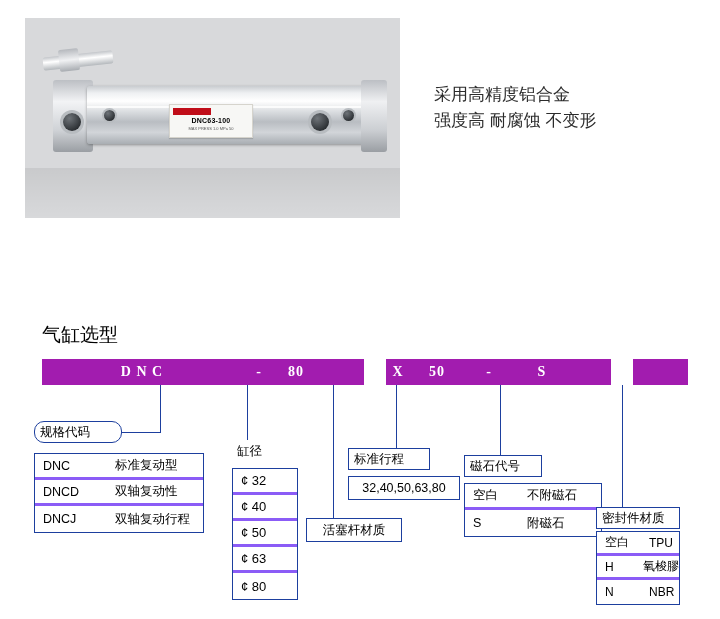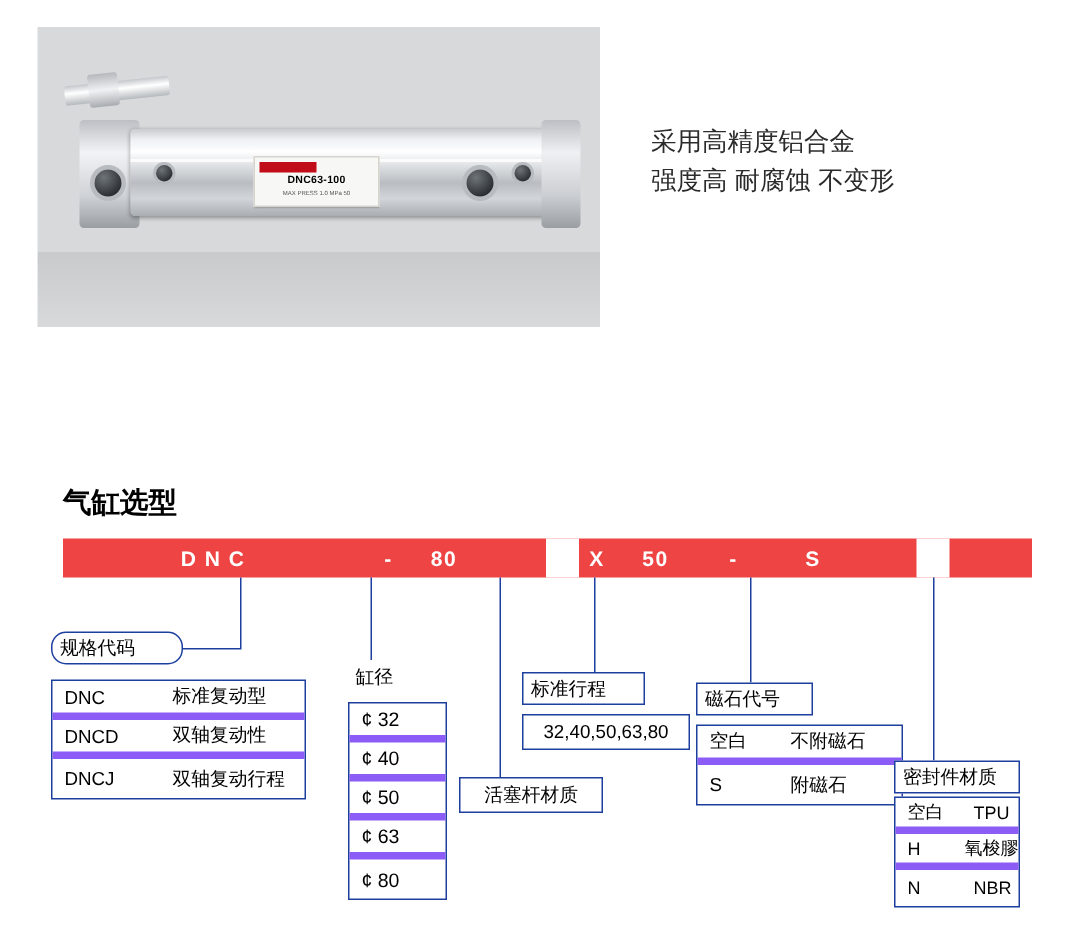--- a/index.html
+++ b/index.html
@@ -93,27 +93,28 @@
     white-space:nowrap;
   }
   #headline .h2 {
     margin-top:16px; font-size:17px; color:#2b2b2b; line-height:1.5;
     white-space:nowrap;
   }
 
   
   #sect-title {
     position:absolute; left:42px; top:322px;
-    font-size:19px; font-weight:bold; color:#000;
+    font-size:19px; font-weight:normal; color:#000;
   }
 
   
   #code-bar {
     position:absolute; left:42px; top:359px; width:646px; height:26px;
-    background:#ef4444;
+    background:#a21caf;
+    font-family:Liberation Serif, serif;
   }
   #code-bar .seg {
     position:absolute; top:0; height:26px;
     color:#fff; font-size:14px; font-weight:bold;
     display:flex; align-items:center; justify-content:center;
     letter-spacing:1px;
   }
   #code-bar .seg.blank {
     background:#ffffff;
   }
@@ -135,21 +136,21 @@
     white-space:nowrap;
   }
   .cap.center { justify-content:center; padding-left:0;text-align:right; }
 
   
   .rowbox {
     position:absolute; border:1px solid #1d3f9e; background:#fff; box-sizing:border-box;
   }
   .rowbox .r {
     display:flex; align-items:center; height:26px;
-    border-bottom:5px solid #8b5cf6; box-sizing:border-box;
+    border-bottom:3px solid #8b5cf6; box-sizing:border-box;
     font-size:12.5px; white-space:nowrap;
   }
   .rowbox .r:last-child { border-bottom:none; }
   .rowbox .c1 { padding-left:8px; }
   .rowbox .c2 { padding-left:10px; }
 
   .bore .r { justify-content:flex-start; padding-left:8px; font-size:13px; }
   .bore .r { height:26px; }
 
   .smallrow .r { height:24px; font-size:12px; }

